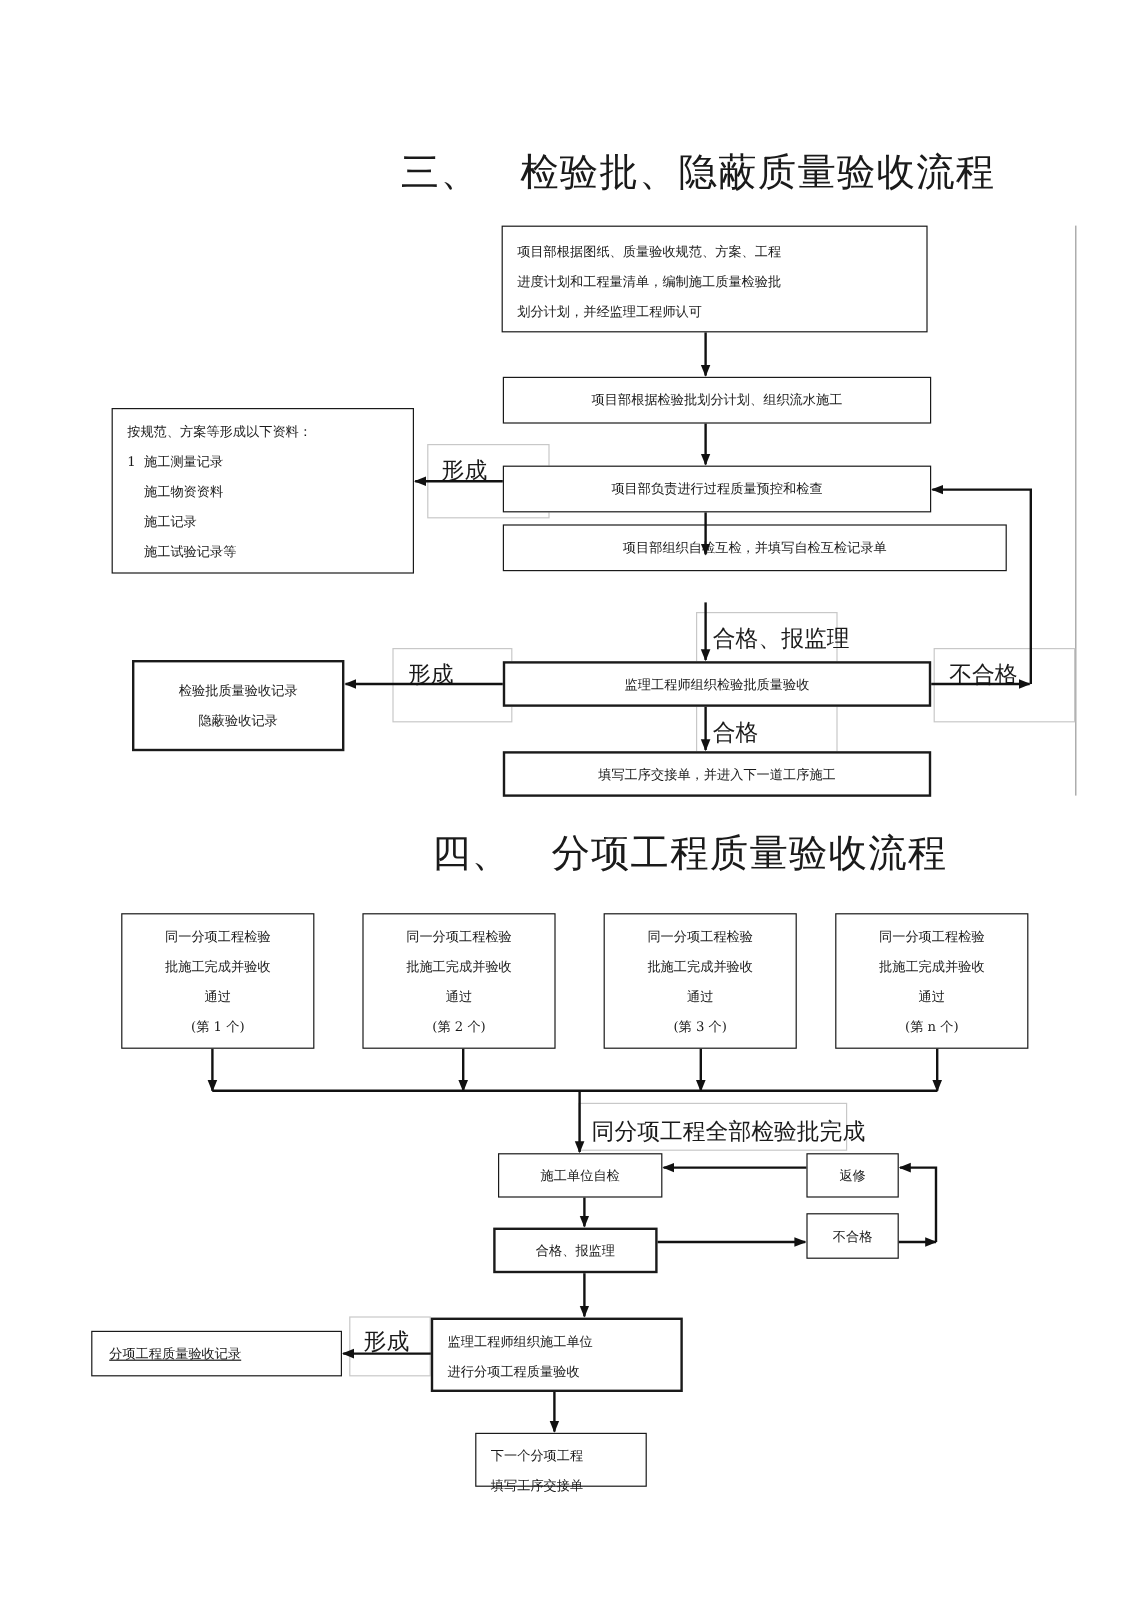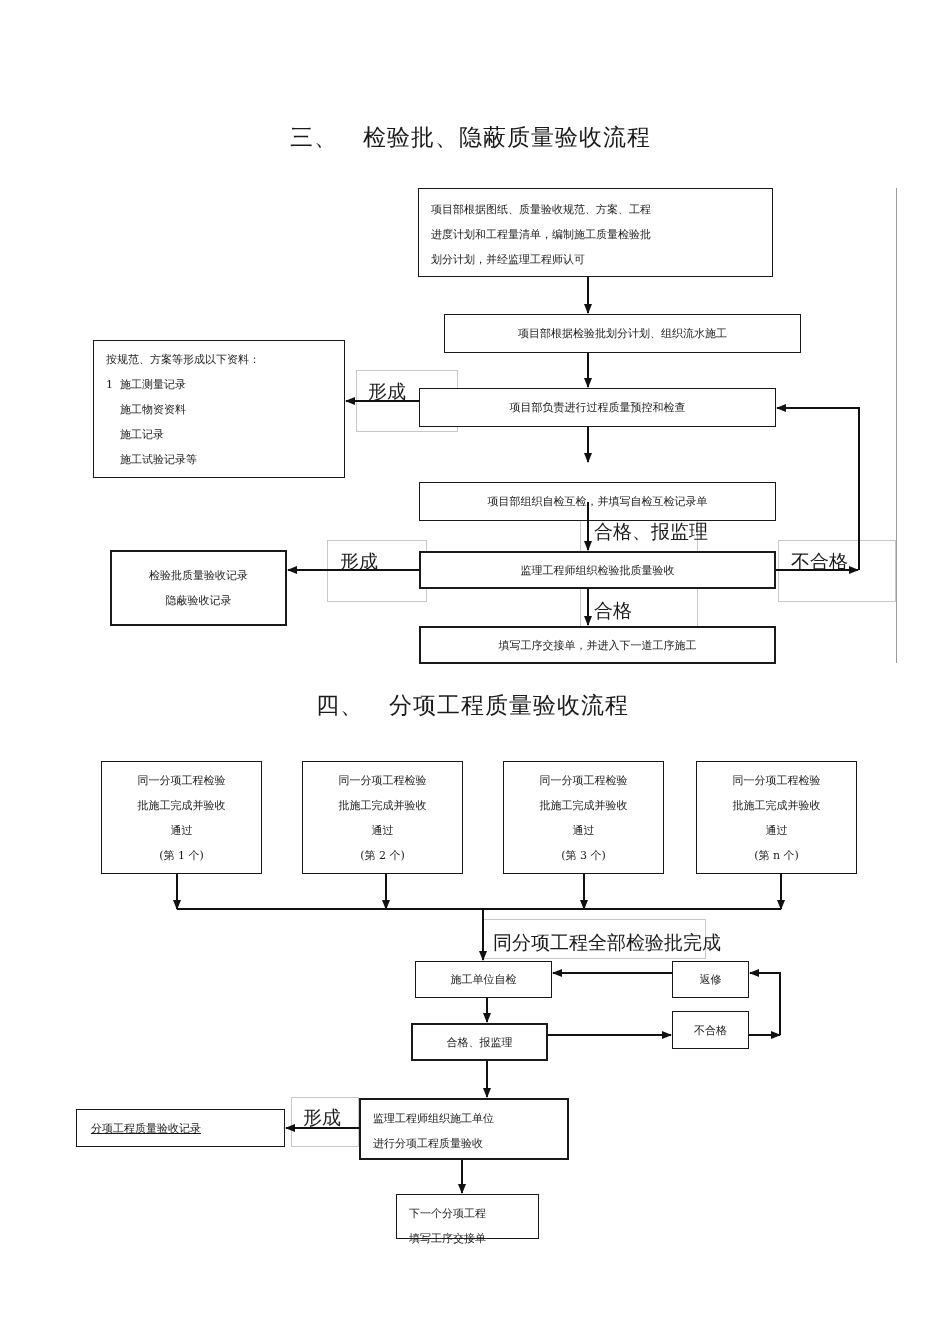--- a/index.html
+++ b/index.html
@@ -1,18 +1,18 @@
 <!DOCTYPE html>
 <html><head>
 <meta charset="utf-8">
 <style>
   html, body { margin: 0; padding: 0; background: #ffffff; }
   body { width: 950px; height: 1344px; position: relative; overflow: hidden;
          font-family: "DejaVu Serif", "Liberation Serif", serif; color: #1a1a1a; }
-  .title { position: absolute; font-size: 23px; letter-spacing: 1px; white-space: pre; }
+  .title { position: absolute; font-size: 32px; letter-spacing: 1px; white-space: pre; margin-left: 44px; }
   .box { position: absolute; box-sizing: border-box; border: 1.5px solid #1a1a1a; background: #fff;
          font-size: 11px; line-height: 25px; }
   .box.thick { border-width: 2px; }
   .center { display: flex; align-items: center; justify-content: center; text-align: center; }
   .ghost { position: absolute; box-sizing: border-box; border: 1px solid #c8c8c8; background: transparent; }
   .label { position: absolute; font-size: 19px; white-space: nowrap; background: transparent; }
   .line-block { display: block; white-space: pre; }
   svg.wires { position: absolute; left: 0; top: 0; }
   .vrule { position: absolute; left: 896px; top: 188px; width: 1px; height: 475px; background: #9a9a9a; }
 </style>
@@ -27,39 +27,39 @@
 <div class="ghost" style="left:580px; top:510px; width:118px; height:118px;"></div>
 <div class="ghost" style="left:327px; top:540px; width:100px; height:62px;"></div>
 <div class="ghost" style="left:778px; top:540px; width:118px; height:62px;"></div>
 
 <div class="box" style="left:418px; top:188px; width:355px; height:89px; padding:8px 0 0 12px;">
   <span class="line-block">项目部根据图纸、质量验收规范、方案、工程</span>
   <span class="line-block">进度计划和工程量清单，编制施工质量检验批</span>
   <span class="line-block">划分计划，并经监理工程师认可</span>
 </div>
 
-<div class="box center" style="left:444px; top:314px; width:357px; height:39px;">
+<div class="box center" style="left:419px; top:314px; width:357px; height:39px;">
   <span>项目部根据检验批划分计划、组织流水施工</span>
 </div>
 
 <div class="box" style="left:93px; top:340px; width:252px; height:138px; padding:6px 0 0 12px; line-height:25px;">
   <span class="line-block">按规范、方案等形成以下资料：</span>
   <span class="line-block">1  施工测量记录</span>
   <span class="line-block">    施工物资资料</span>
   <span class="line-block">    施工记录</span>
   <span class="line-block">    施工试验记录等</span>
 </div>
 
 <div class="label" style="left:368px; top:379px;">形成</div>
 
 <div class="box center" style="left:419px; top:388px; width:357px; height:39px;">
   <span>项目部负责进行过程质量预控和检查</span>
 </div>
 
-<div class="box center" style="left:419px; top:482px; width:357px; height:39px;">
+<div class="box center" style="left:419px; top:437px; width:420px; height:39px;">
   <span>项目部组织自检互检，并填写自检互检记录单</span>
 </div>
 
 <div class="label" style="left:594px; top:519px;">合格、报监理</div>
 
 <div class="box thick center" style="left:110px; top:550px; width:177px; height:76px; flex-direction:column;">
   <span>检验批质量验收记录</span>
   <span>隐蔽验收记录</span>
 </div>
 

